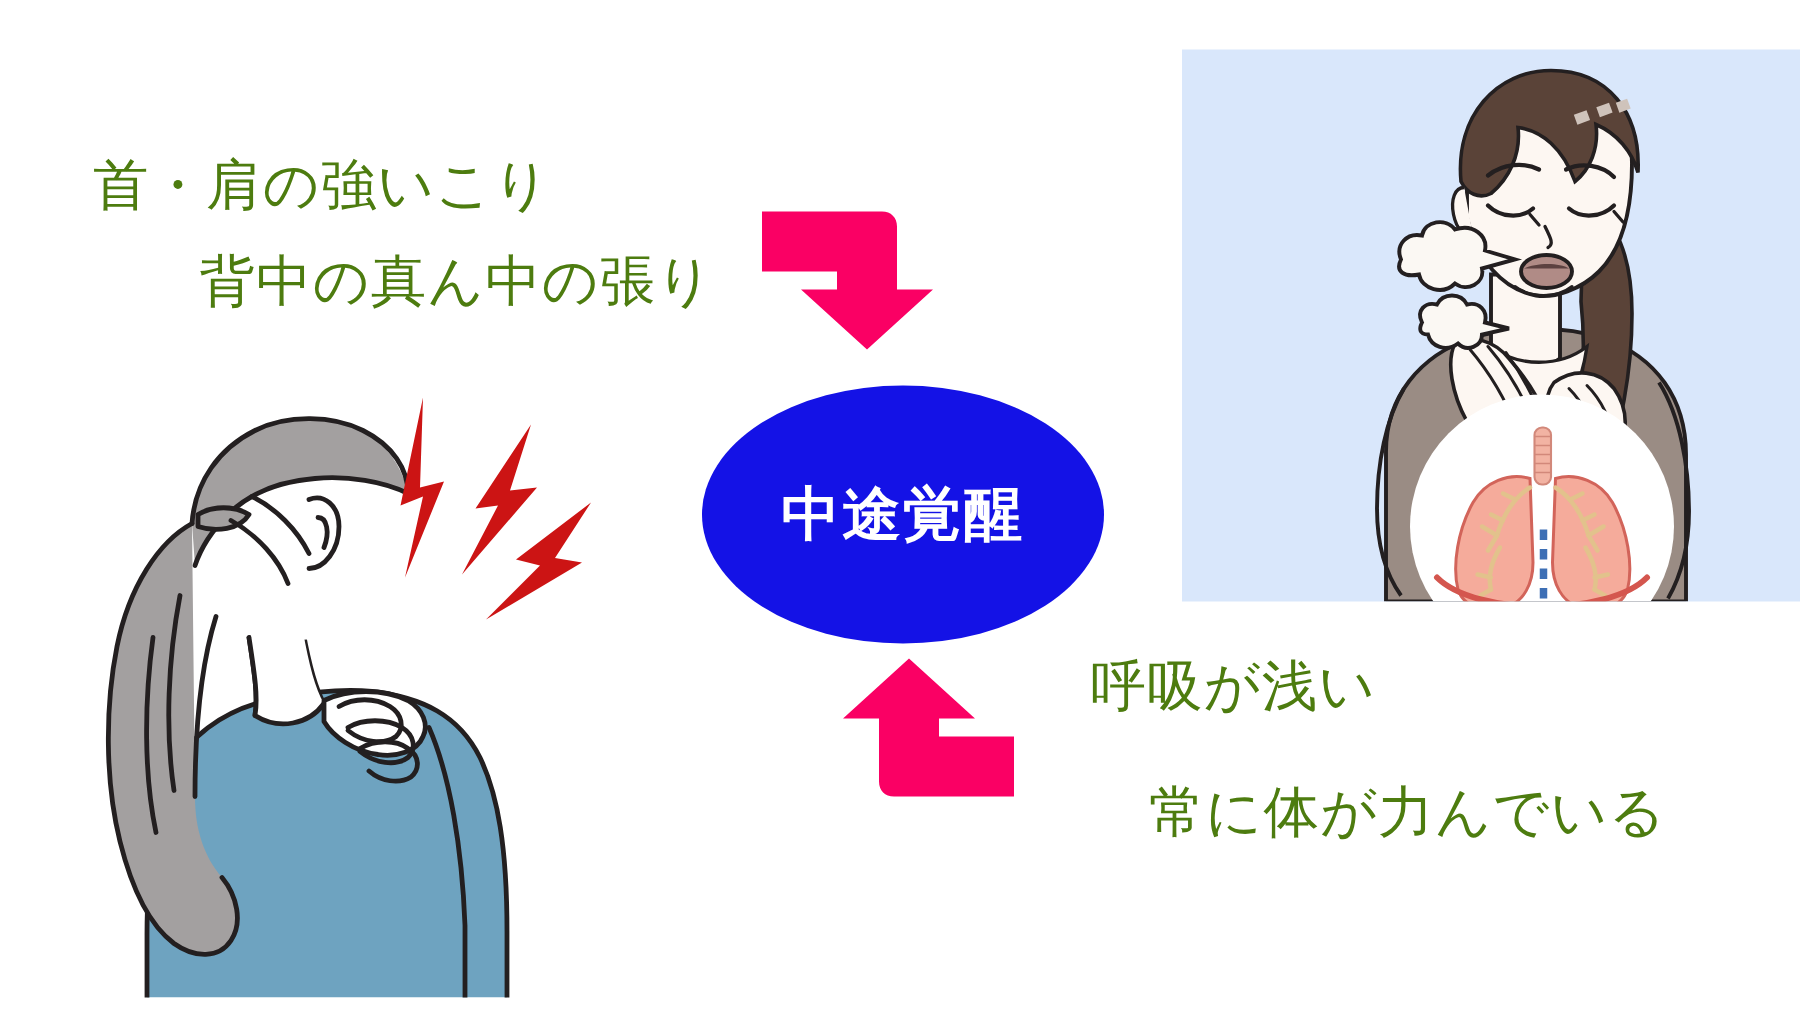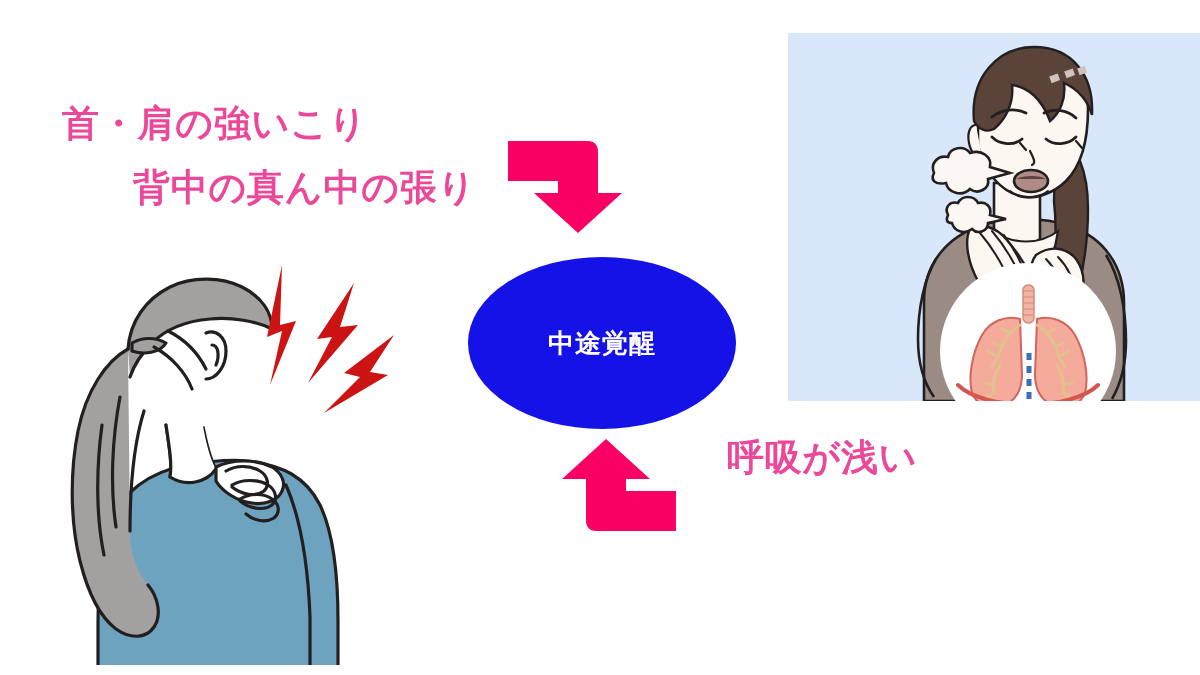--- a/index.html
+++ b/index.html
@@ -8,41 +8,41 @@
     background:#ffffff;
     font-family:"Liberation Sans","DejaVu Sans",sans-serif;
     overflow:hidden;
     position:relative;
   }
   #stage{position:relative;width:1200px;height:675px;background:#fff;overflow:hidden;}
 
   
   .caption{
     position:absolute;
-    color:#ec4899;
+    color:#4d7c0f;
     font-family:"DejaVu Sans","Liberation Sans",sans-serif;
     font-size:37px;
     line-height:1.38;
     letter-spacing:.02em;
     white-space:nowrap;
-    font-weight:700;
+    font-weight:400;
   }
   #cap-tl-1{left:62px;top:98px;}
   #cap-tl-2{left:133px;top:162px;text-align:center;}
   #cap-br-1{left:727px;top:432px;text-align:center;}
   #cap-br-2{left:766px;top:516px;}
 
   
   #oval{
     position:absolute;left:468px;top:257px;width:268px;height:172px;
     background:#1412e6;border-radius:50%;
     display:flex;align-items:center;justify-content:center;
   }
   #oval-label{
-    color:#ffffff;font-size:26px;font-weight:700;letter-spacing:.04em;
+    color:#ffffff;font-size:39px;font-weight:700;letter-spacing:.04em;
     font-family:"DejaVu Sans","Liberation Sans",sans-serif;
     white-space:nowrap;
   }
 
   
   .arrow-svg{position:absolute;}
   #arrow-top{left:504px;top:127px;}
   #arrow-bottom{left:556px;top:435px;}
 
   
@@ -238,20 +238,21 @@
 
         <line x1="241" y1="320" x2="241" y2="376" stroke="#3d6fb5" stroke-width="5" stroke-dasharray="7 6"></line>
         <path d="M 231 374 L 251 374 L 241 392 Z" fill="#3d6fb5"></path>
       </g>
     </svg>
   </div>
 
   <div class="caption" id="cap-tl-1">首・肩の強いこり</div>
   <div class="caption" id="cap-tl-2">背中の真ん中の張り</div>
   <div class="caption" id="cap-br-1">呼吸が浅い</div>
+  <div class="caption" id="cap-br-2">常に体が力んでいる</div>
 
   <svg id="arrow-top" class="arrow-svg" width="124" height="110" viewBox="0 0 124 110">
     <path d="M 4 14 L 84 14 C 90 14 94 18 94 24 L 94 66 L 118 66 L 74 106 L 30 66 L 54 66
              L 54 54 L 4 54 Z" fill="#fa0064" stroke="none"></path>
   </svg>
 
   <svg id="arrow-bottom" class="arrow-svg" width="124" height="110" viewBox="0 0 124 110">
     <path d="M 120 96 L 40 96 C 34 96 30 92 30 86 L 30 44 L 6 44 L 50 4 L 94 44 L 70 44
              L 70 56 L 120 56 Z" fill="#fa0064" stroke="none"></path>
   </svg>

